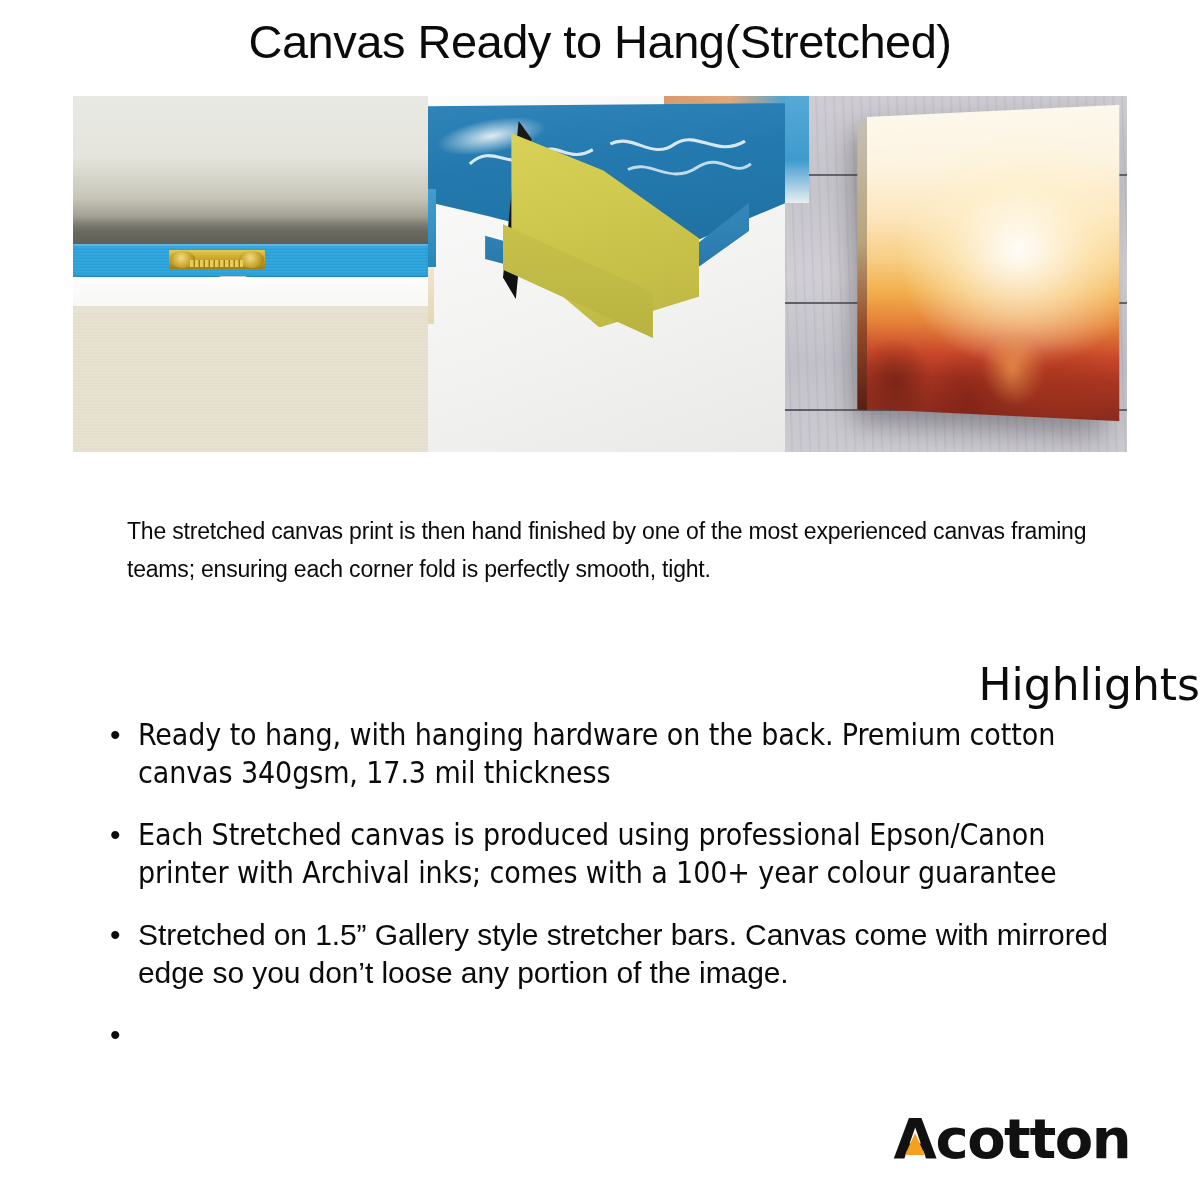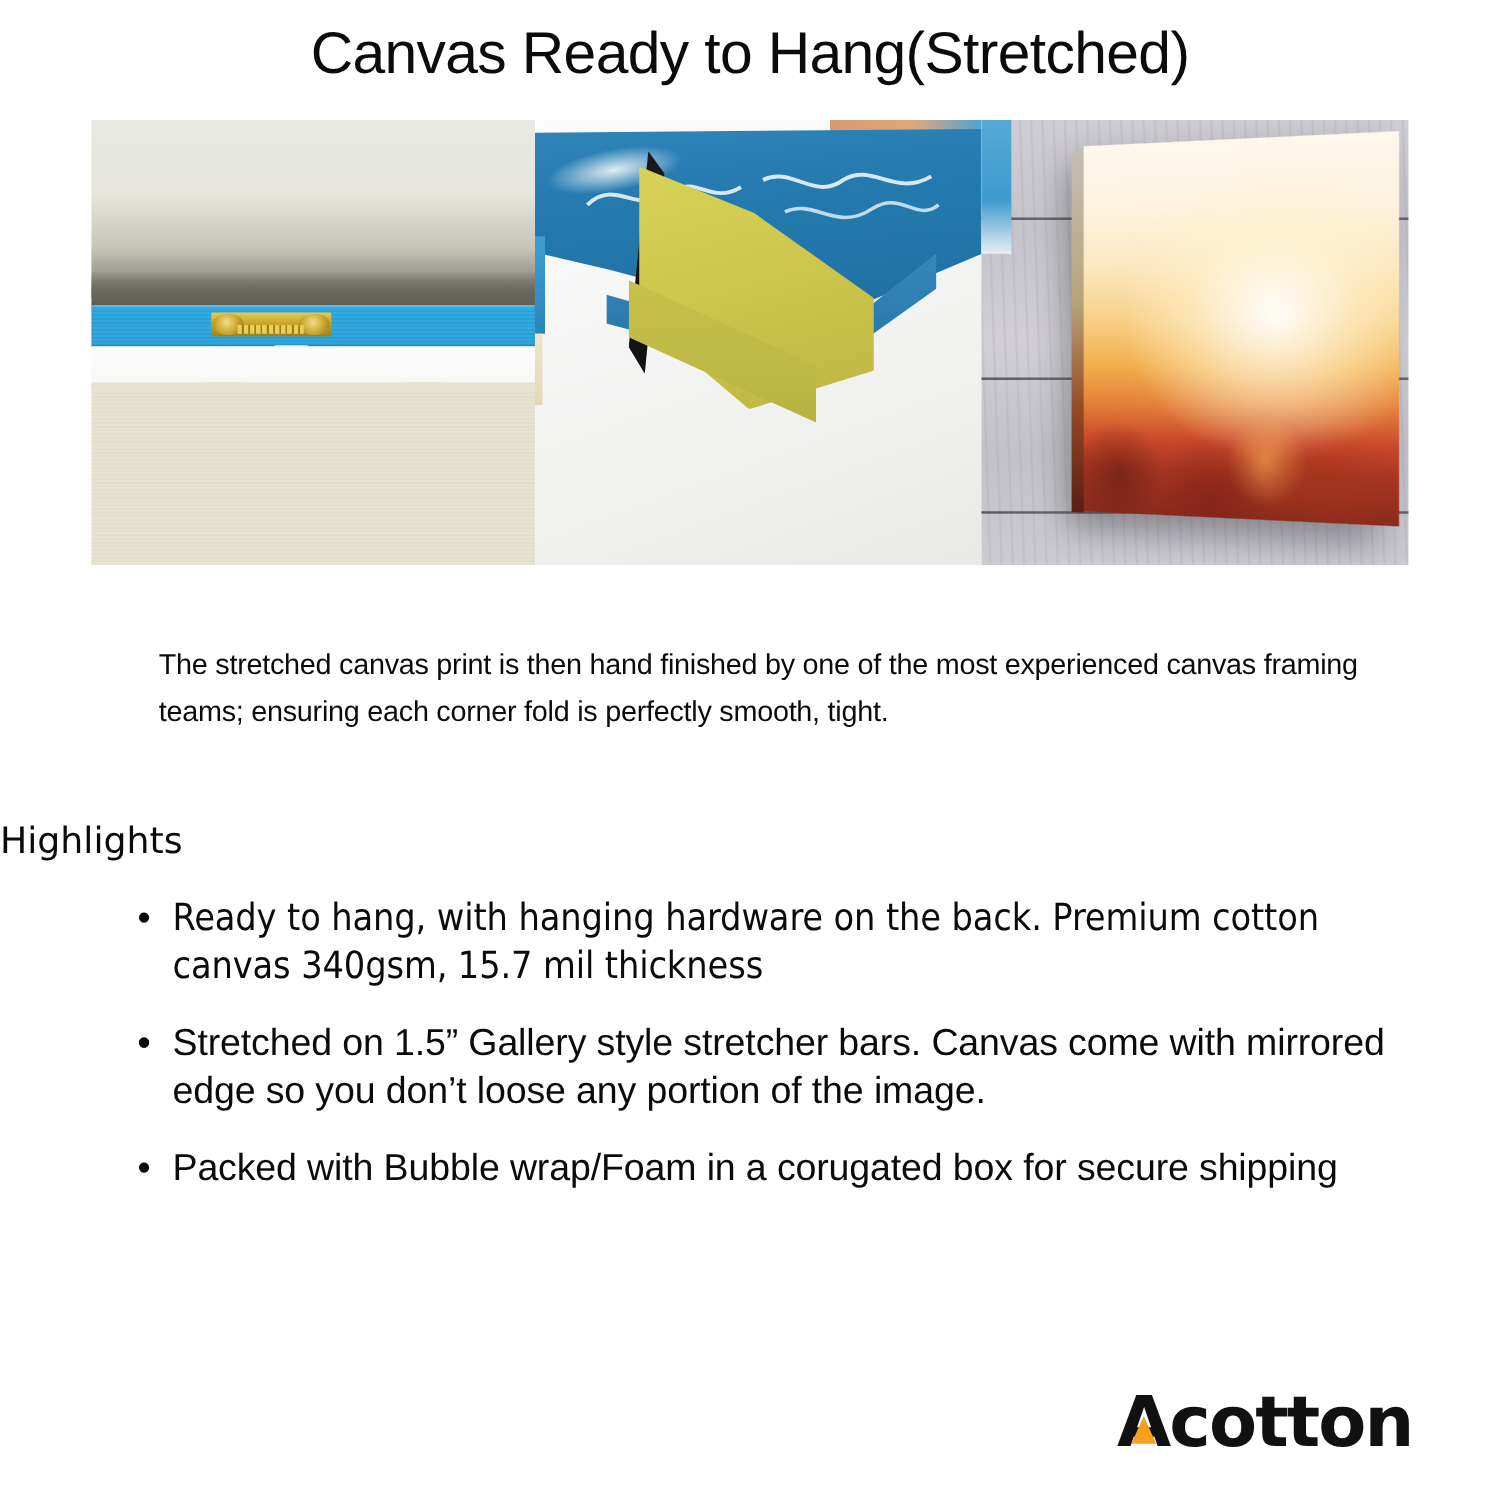--- a/index.html
+++ b/index.html
@@ -218,23 +218,23 @@
     color: #0b0b0b;
     letter-spacing: -0.2px;
   }
 
   
   .highlights-heading {
     position: absolute;
     left: 0;
     top: 622px;
     width: 1200px;
-    text-align: left;
+    text-align: right;
     font-family: "DejaVu Sans", sans-serif;
-    font-size: 29px;
+    font-size: 44px;
     font-weight: 400;
     color: #0b0b0b;
     line-height: 52px;
   }
 
   
   .highlights-list {
     position: absolute;
     left: 100px;
     top: 716px;
@@ -340,32 +340,32 @@
 
 </div>
 
 <p class="body-paragraph">The stretched canvas print is then hand finished by one of the most experienced canvas framing teams; ensuring each corner fold is perfectly smooth, tight.</p>
 
 <h2 class="highlights-heading">Highlights</h2>
 
 <ul class="highlights-list">
   <li>
     <span class="bullet-dot">•</span>
-    <span class="hl-narrow">Ready to hang,  with hanging hardware on the back.  Premium cotton canvas 340gsm, 15.7 mil thickness</span>
+    <span class="hl-narrow">Ready to hang,  with hanging hardware on the back.  Premium cotton canvas 340gsm, 17.3 mil thickness</span>
   </li>
   <li>
     <span class="bullet-dot">•</span>
+    <span class="hl-narrow">Each Stretched canvas is produced using professional Epson/Canon printer with Archival inks; comes with a 100+ year colour guarantee</span>
   </li>
   <li>
     <span class="bullet-dot">•</span>
     <span class="hl-cond">Stretched on 1.5” Gallery style stretcher bars. Canvas come with mirrored edge so you don’t loose any portion of the image.</span>
   </li>
   <li>
     <span class="bullet-dot">•</span>
-    <span class="hl-cond">Packed with Bubble wrap/Foam in a corugated box for secure shipping</span>
   </li>
 </ul>
 
 <div class="brand-logo">
   <span class="logo-a-wrap">
     <span>A</span>
     <span class="logo-a-triangle" style="border-bottom-color: rgb(245, 160, 30);"></span>
   </span><span>cotton</span>
 </div>
 

